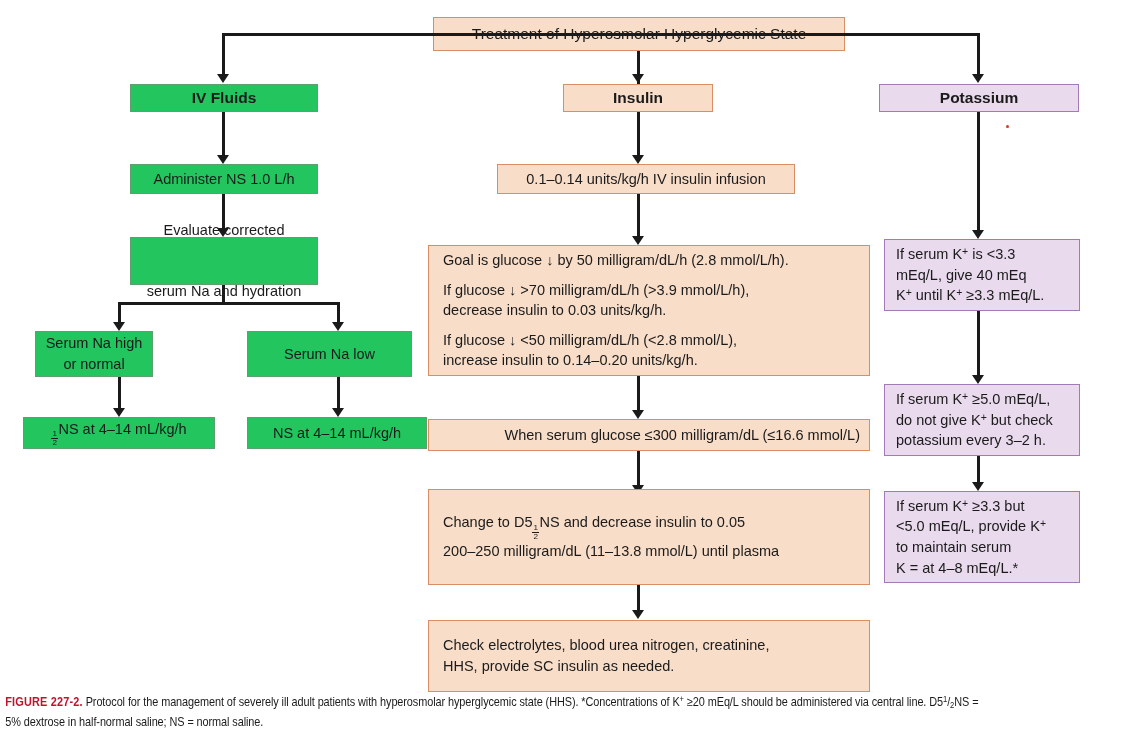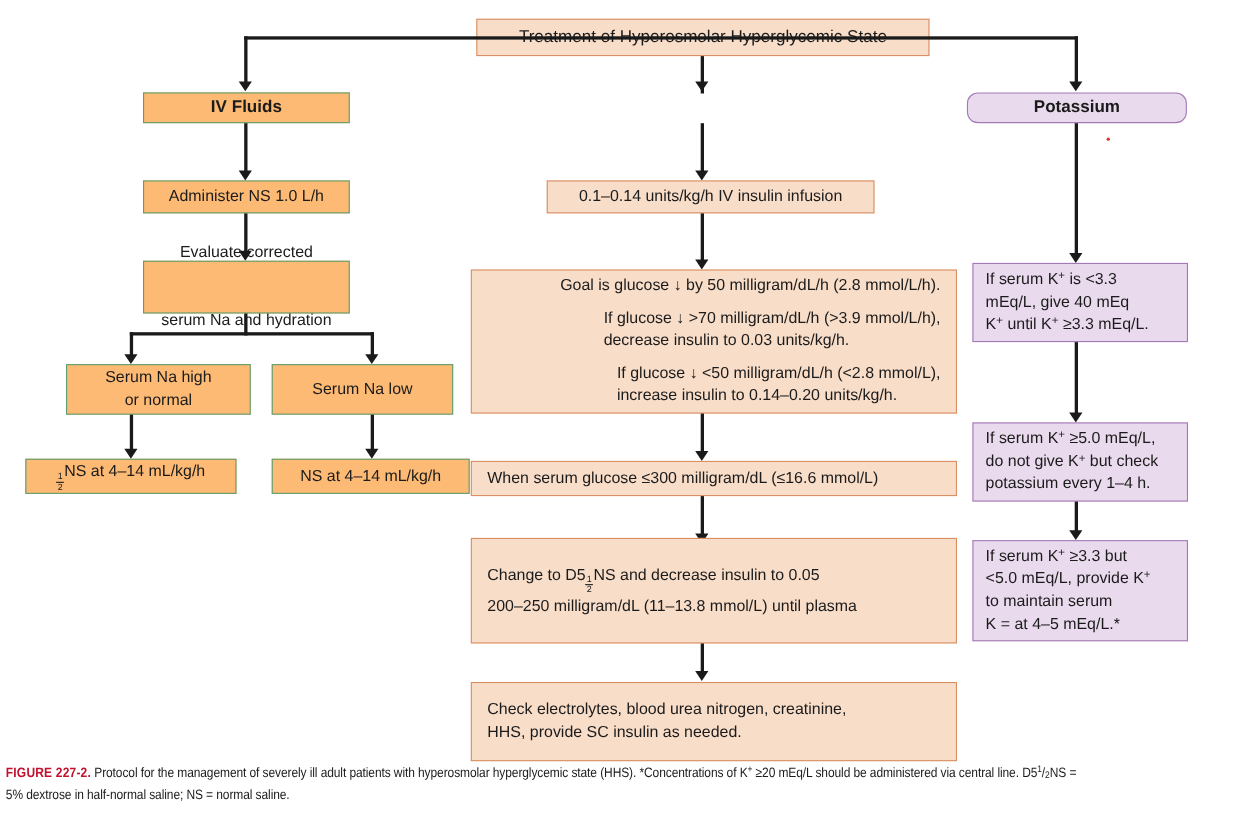--- a/index.html
+++ b/index.html
@@ -22,21 +22,21 @@
     line-height: 1.42;
     color: #1b1b1b;
     padding: 5px 9px;
     display: flex;
     flex-direction: column;
     justify-content: center;
   }
   .box.center { align-items: center; text-align: center; }
   .box.left   { align-items: flex-start; text-align: left; }
 
-  .green  { background: #fdba74; border-color: #5f9e6e; }
+  .green  { background: #22c55e; border-color: #5f9e6e; }
   .peach  { background: #f8ddc9; border-color: #d98f63; }
   .purple { background: #e9daee; border-color: #a munged; }
   .purple { background: #e9daee; border-color: #a37ab5; }
 
   .hdr { font-weight: bold; font-size: 15.5px; }
   .title-box { font-size: 15.5px; }
 
   .para { margin: 0 0 9px 0; }
   .para:last-child { margin-bottom: 0; }
   .tight { margin: 0; }
@@ -103,21 +103,24 @@
   <div class="ln hl" style="left:222px; top:33px; width:758px;"></div>
   <div class="ln vl" style="left:222px; top:33px; height:43px;"></div>
   <div class="ln vl" style="left:977px; top:33px; height:43px;"></div>
   <div class="arrow" style="left:217px; top:74px;"></div>
   <div class="arrow" style="left:632px; top:74px;"></div>
   <div class="arrow" style="left:972px; top:74px;"></div>
 
   <div class="box green center hdr" style="left:130px; top:84px; width:188px; height:28px;">
     <span>IV Fluids</span>
   </div>
-  <div class="box purple center hdr" style="left:879px; top:84px; width:200px; height:28px;border-radius:10px;">
+  <div class="box peach center hdr" style="left:563px; top:84px; width:150px; height:28px;">
+    <span>Insulin</span>
+  </div>
+  <div class="box purple center hdr" style="left:879px; top:84px; width:200px; height:28px;">
     <span>Potassium</span>
   </div>
 
   <div class="reddot" style="left:1006px; top:125px;"></div>
 
   <div class="ln vl" style="left:222px; top:112px; height:45px;"></div>
   <div class="arrow" style="left:217px; top:155px;"></div>
 
   <div class="box green center" style="left:130px; top:164px; width:188px; height:30px;">
     <span>Administer NS 1.0 L/h</span>
@@ -131,21 +134,21 @@
     <div class="tight">serum Na and hydration</div>
   </div>
 
   <div class="ln vl" style="left:222px; top:285px; height:20px;"></div>
   <div class="ln hl" style="left:118px; top:302px; width:222px;"></div>
   <div class="ln vl" style="left:118px; top:302px; height:22px;"></div>
   <div class="ln vl" style="left:337px; top:302px; height:22px;"></div>
   <div class="arrow" style="left:113px; top:322px;"></div>
   <div class="arrow" style="left:332px; top:322px;"></div>
 
-  <div class="box green center" style="left:60px; top:331px; width:168px; height:46px;">
+  <div class="box green center" style="left:35px; top:331px; width:118px; height:46px;">
     <div class="tight">Serum Na high</div>
     <div class="tight">or normal</div>
   </div>
   <div class="box green center" style="left:247px; top:331px; width:165px; height:46px;">
     <span>Serum Na low</span>
   </div>
 
   <div class="ln vl" style="left:118px; top:377px; height:33px;"></div>
   <div class="ln vl" style="left:337px; top:377px; height:33px;"></div>
   <div class="arrow" style="left:113px; top:408px;"></div>
@@ -164,36 +167,36 @@
   <div class="ln vl" style="left:637px; top:112px; height:45px;"></div>
   <div class="arrow" style="left:632px; top:155px;"></div>
 
   <div class="box peach center" style="left:497px; top:164px; width:298px; height:30px;">
     <span>0.1–0.14 units/kg/h IV insulin infusion</span>
   </div>
 
   <div class="ln vl" style="left:637px; top:194px; height:44px;"></div>
   <div class="arrow" style="left:632px; top:236px;"></div>
 
-  <div class="box peach left" style="left:428px; top:245px; width:442px; height:131px; padding:13px 14px;align-items:flex-end;">
+  <div class="box peach left" style="left:428px; top:245px; width:442px; height:131px; padding:13px 14px;">
     <div class="para">Goal is glucose ↓ by 50 milligram/dL/h (2.8 mmol/L/h).</div>
     <div class="para">
       <div class="tight">If glucose ↓ &gt;70 milligram/dL/h (&gt;3.9 mmol/L/h),</div>
       <div class="tight">decrease insulin to 0.03 units/kg/h.</div>
     </div>
     <div class="para">
       <div class="tight">If glucose ↓ &lt;50 milligram/dL/h (&lt;2.8 mmol/L),</div>
       <div class="tight">increase insulin to 0.14–0.20 units/kg/h.</div>
     </div>
   </div>
 
   <div class="ln vl" style="left:637px; top:376px; height:36px;"></div>
   <div class="arrow" style="left:632px; top:410px;"></div>
 
-  <div class="box peach left" style="left:428px; top:419px; width:442px; height:32px; padding-left:14px;">
+  <div class="box peach left" style="left:428px; top:419px; width:442px; height:32px; padding-left:14px;align-items:flex-end;">
     <span>When serum glucose ≤300 milligram/dL (≤16.6 mmol/L)</span>
   </div>
 
   <div class="ln vl" style="left:637px; top:451px; height:36px;"></div>
   <div class="arrow" style="left:632px; top:485px;"></div>
 
   <div class="box peach left" style="left:428px; top:489px; width:442px; height:96px; padding:9px 14px;">
     <div class="tight"><span>Change to D5</span><span class="frac">
           <span class="num">1</span>
           <span class="den">2</span>
@@ -217,31 +220,31 @@
     <div class="tight">mEq/L, give 40 mEq</div>
     <div class="tight"><span>K</span><sup class="plus">+</sup><span> until K</span><sup class="plus">+</sup><span> ≥3.3 mEq/L.</span></div>
   </div>
 
   <div class="ln vl" style="left:977px; top:311px; height:66px;"></div>
   <div class="arrow" style="left:972px; top:375px;"></div>
 
   <div class="box purple left" style="left:884px; top:384px; width:196px; height:72px; padding:8px 11px;">
     <div class="tight"><span>If serum K</span><sup class="plus">+</sup><span> ≥5.0 mEq/L,</span></div>
     <div class="tight"><span>do not give K</span><sup class="plus">+</sup><span> but check</span></div>
-    <div class="tight">potassium every 1–4 h.</div>
+    <div class="tight">potassium every 3–2 h.</div>
   </div>
 
   <div class="ln vl" style="left:977px; top:456px; height:28px;"></div>
   <div class="arrow" style="left:972px; top:482px;"></div>
 
   <div class="box purple left" style="left:884px; top:491px; width:196px; height:92px; padding:8px 11px;">
     <div class="tight"><span>If serum K</span><sup class="plus">+</sup><span> ≥3.3 but</span></div>
     <div class="tight"><span>&lt;5.0 mEq/L, provide K</span><sup class="plus">+</sup></div>
     <div class="tight">to maintain serum</div>
-    <div class="tight">K = at 4–5 mEq/L.*</div>
+    <div class="tight">K = at 4–8 mEq/L.*</div>
   </div>
 
 </div>
 
 <div id="caption">
   <span class="figno">FIGURE 227-2.</span>
   <span>Protocol for the management of severely ill adult patients with hyperosmolar hyperglycemic state (HHS). *Concentrations of K</span><sup>+</sup><span> ≥20 mEq/L should be administered via</span>
   <span>central line. D5</span><sup>1</sup>/<sub>2</sub><span>NS = 5% dextrose in half-normal saline; NS = normal saline.</span>
 </div>
 

